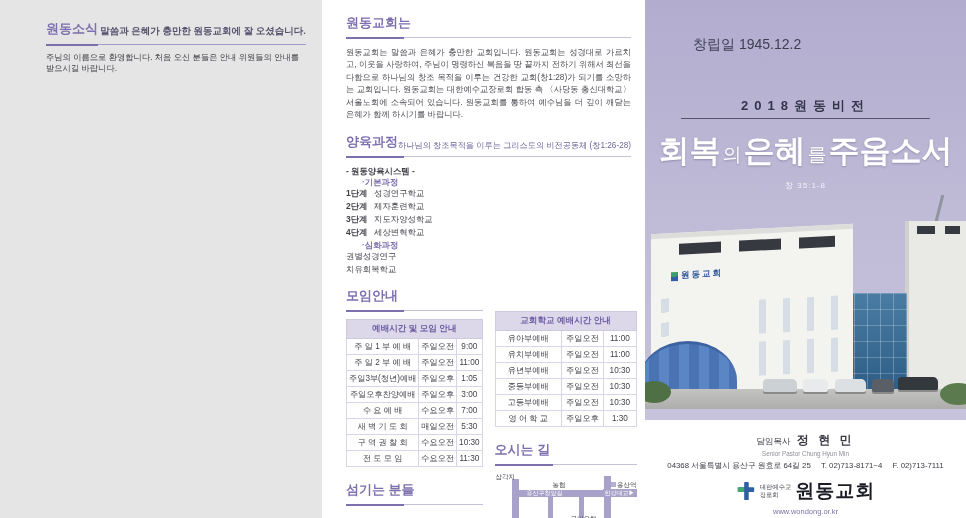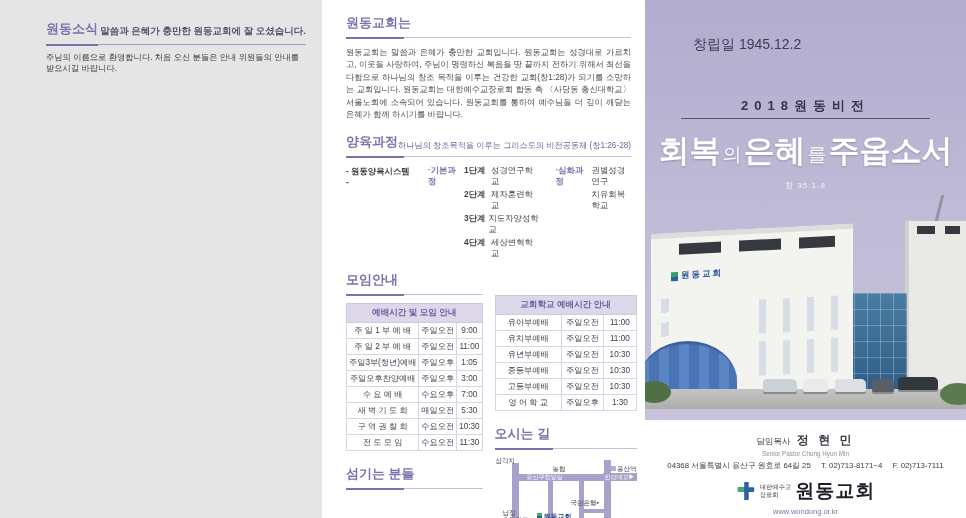--- a/index.html
+++ b/index.html
@@ -23,21 +23,21 @@
   
   .panel-mid { position:absolute; left:326px; top:0; width:315px; height:518px;
                background:#fff; padding:14px 10px 0 20px; }
   .sec-head { font-size:13px; font-weight:bold; color:#7e6fae; padding-bottom:5px;
               border-bottom:1px solid #c6c0d9; position:relative; margin-bottom:8px; }
   .sec-head:after { content:""; position:absolute; left:0; bottom:-2px; width:58px; height:2px; background:#7e6fae; }
   .sec-head.flex { display:flex; justify-content:space-between; align-items:flex-end; }
   .sec-sub { font-size:8.2px; color:#6f659a; font-weight:normal; }
   .about-body { font-size:8.3px; line-height:1.5; color:#4c4c55; text-align:justify; }
 
-  .nur-row { display:flex; font-size:8.4px; margin-top:2px; color:#3f3f48; }
+  .nur-row { display:flex; font-size:8.4px; margin-top:2px; color:#3f3f48;flex-direction:column; }
   .nur-sys { width:84px; font-weight:bold; padding-top:1px; }
   .nur-label { color:#7e6fae; font-weight:bold; width:46px;margin-left:16px; }
   .nur-steps { width:96px; }
   .nur-step { display:flex; margin-bottom:2px; }
   .nur-step b { width:28px; }
   .nur-adv-items div { margin-bottom:2px; }
 
   .cols { display:flex; gap:12px; margin-top:10px; }
   .col-l { width:152px; }
   .col-r { width:146px; padding-top:24px; }

